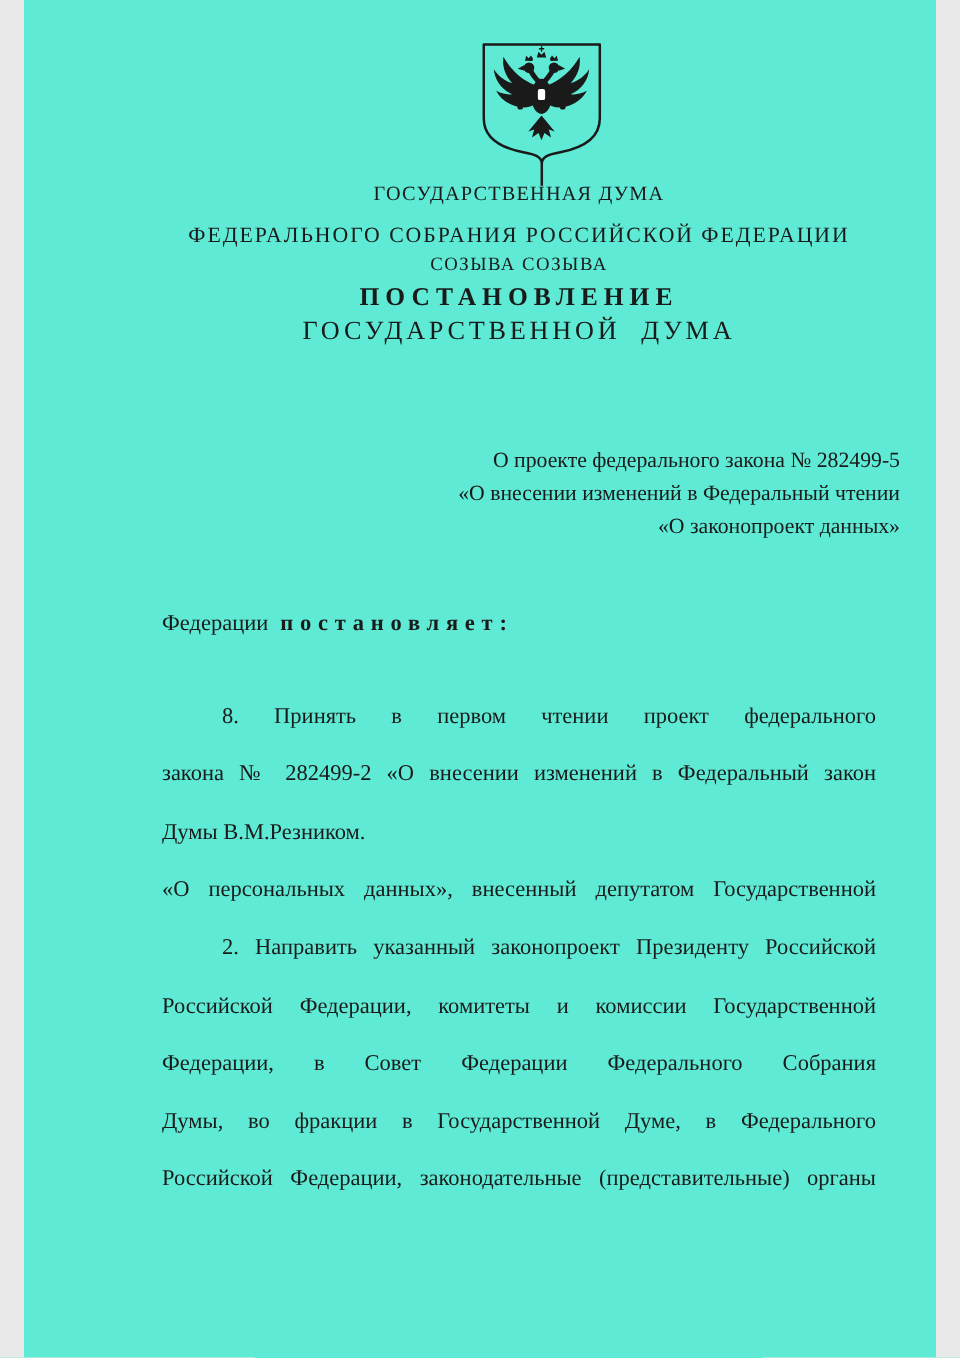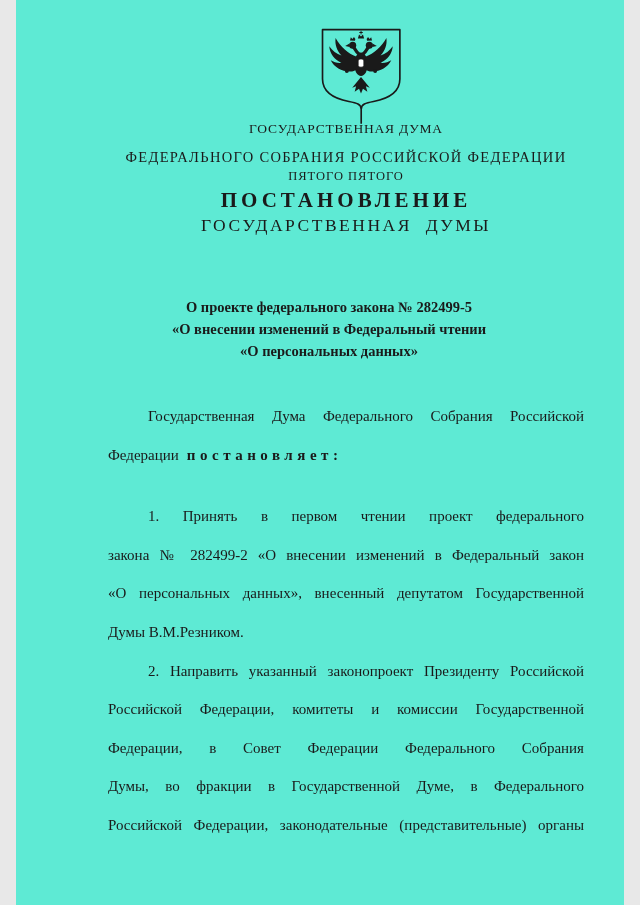--- a/index.html
+++ b/index.html
@@ -14,25 +14,25 @@
   }
   
   .emblem{position:absolute;left:303px;top:26px;width:84px;height:100px;}
   
   .hdr{position:absolute;top:121px;left:72px;width:516px;text-align:center;}
   .hdr-l1{font-size:13.5px;letter-spacing:0.8px;white-space:nowrap;}
   .hdr-l2{font-size:14.5px;letter-spacing:1.3px;margin-top:12px;white-space:nowrap;}
   .hdr-l3{font-size:12.5px;letter-spacing:1px;margin-top:3px;white-space:nowrap;}
   
   .doc-title{position:absolute;top:188px;left:72px;width:516px;text-align:center;}
-  .doc-title-l1{font-size:21px;font-weight:bold;letter-spacing:4px;white-space:nowrap;}
+  .doc-title-l1{font-size:17px;font-weight:bold;letter-spacing:4px;white-space:nowrap;}
   .doc-title-l2{font-size:17.5px;letter-spacing:2.5px;word-spacing:7px;margin-top:2px;white-space:nowrap;}
   
-  .subject{position:absolute;top:296px;left:55px;width:516px;text-align:center;
-           font-weight:bold;font-size:14.5px;line-height:22px;}
+  .subject{position:absolute;top:296px;left:68px;width:516px;text-align:right;
+           font-weight:normal;font-size:14.5px;line-height:22px;}
   
   .body-text{position:absolute;top:397px;left:92px;width:476px;font-size:15px;}
   .bline{
     line-height:38.6px;height:38.6px;overflow:hidden;
     text-align:justify;text-align-last:justify;
   }
   .bline.left-last{text-align-last:left;}
   .indent{padding-left:40px;}
   .para-gap{margin-top:23px;}
   .spaced-bold{font-weight:bold;letter-spacing:4.5px;margin-left:8px;}
@@ -74,48 +74,47 @@
         <circle cx="28.5" cy="46" r="2"></circle>
       </g>
 
       <rect x="40" y="33.5" width="6" height="8.5" rx="2" fill="#ffffff" stroke="#1a1a1a" stroke-width="1"></rect>
     </svg>
   </div>
 
   <div class="hdr">
     <div class="hdr-l1">ГОСУДАРСТВЕННАЯ ДУМА</div>
     <div class="hdr-l2">ФЕДЕРАЛЬНОГО СОБРАНИЯ РОССИЙСКОЙ ФЕДЕРАЦИИ</div>
-    <div class="hdr-l3">ПЯТОГО ПЯТОГО</div>
+    <div class="hdr-l3">СОЗЫВА СОЗЫВА</div>
   </div>
 
   <div class="doc-title">
     <div class="doc-title-l1">ПОСТАНОВЛЕНИЕ</div>
-    <div class="doc-title-l2">ГОСУДАРСТВЕННАЯ  ДУМЫ</div>
+    <div class="doc-title-l2">ГОСУДАРСТВЕННОЙ  ДУМА</div>
   </div>
 
   <div class="subject">
     <div>О проекте федерального закона № 282499-5</div>
     <div>«О внесении изменений в Федеральный чтении</div>
-    <div>«О персональных данных»</div>
+    <div>«О законопроект данных»</div>
   </div>
 
   <div class="body-text">
 
     <div>
-      <div class="bline indent">Государственная Дума Федерального Собрания Российской</div>
       <div class="bline left-last">
         <span>Федерации</span><span class="spaced-bold">постановляет:</span>
       </div>
     </div>
 
     <div class="para-gap">
-      <div class="bline indent">1. Принять в первом чтении проект федерального</div>
+      <div class="bline indent">8. Принять в первом чтении проект федерального</div>
       <div class="bline">закона № 282499-2 «О внесении изменений в Федеральный закон</div>
+      <div class="bline left-last">Думы В.М.Резником.</div>
       <div class="bline">«О персональных данных», внесенный депутатом Государственной</div>
-      <div class="bline left-last">Думы В.М.Резником.</div>
     </div>
 
     <div>
       <div class="bline indent">2. Направить указанный законопроект Президенту Российской</div>
       <div class="bline">Российской Федерации,  комитеты и комиссии Государственной</div>
       <div class="bline">Федерации, в Совет Федерации Федерального Собрания</div>
       <div class="bline">Думы, во фракции в Государственной Думе, в Федерального</div>
       <div class="bline">Российской Федерации, законодательные (представительные) органы</div>
     </div>
 

